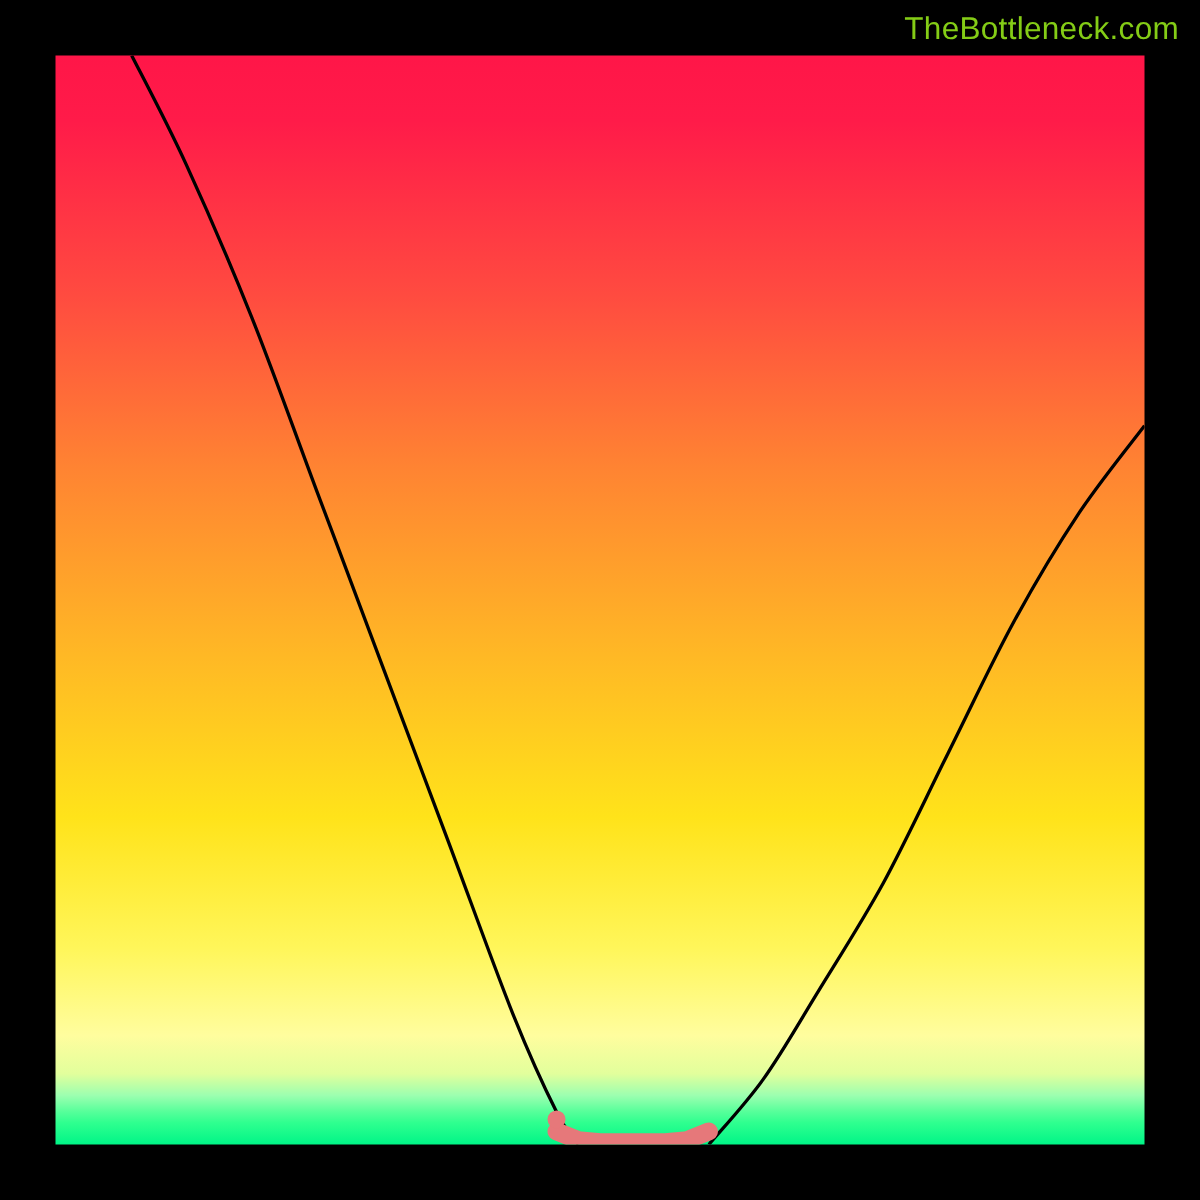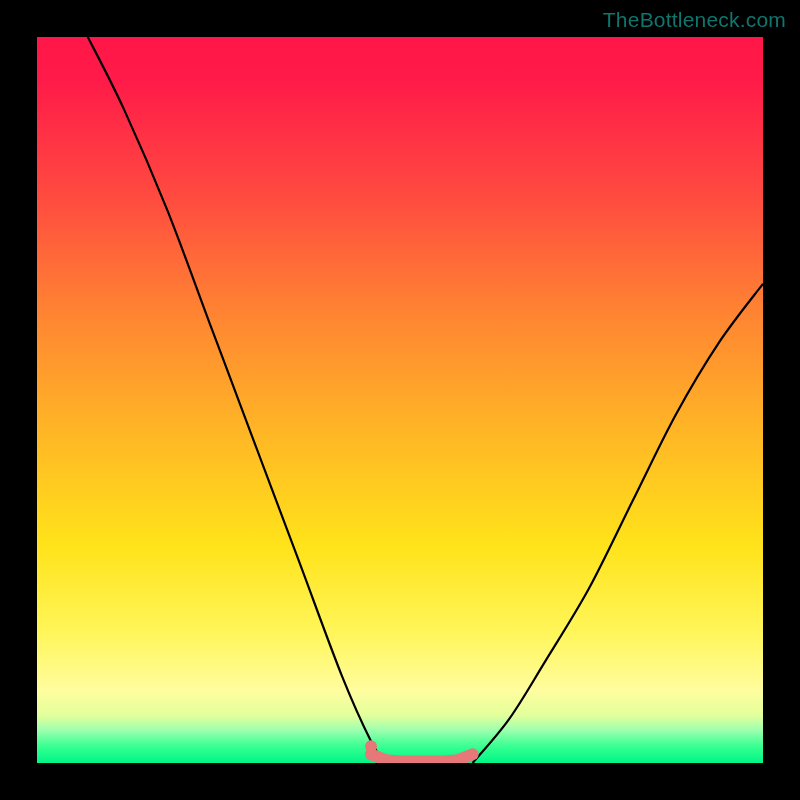--- a/index.html
+++ b/index.html
@@ -38,21 +38,21 @@
       #9cffb0 95.5%,
       #56ff9a 97%,
       #2fff8f 98%,
       #00f587 100%
     );
   }
   .watermark {
     position: absolute;
     top: 8px;
     right: 14px;
-    color: #0f766e;
+    color: #84cc16;
     font-size: 21px;
     font-weight: 500;
     letter-spacing: 0.2px;
     user-select: none;
   }
   svg.curves {
     position: absolute;
     left: 0;
     top: 0;
     width: 726px;

